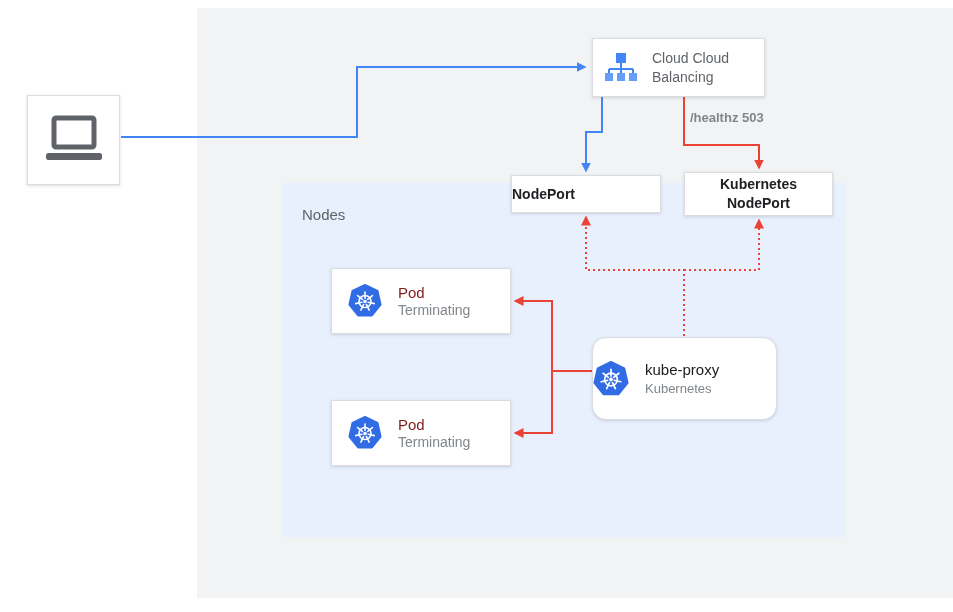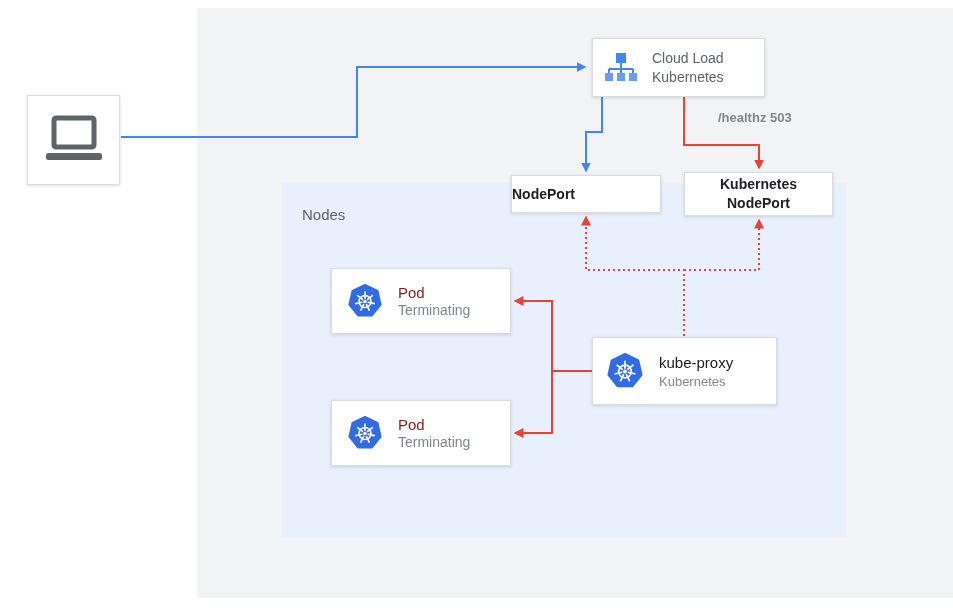--- a/index.html
+++ b/index.html
@@ -73,21 +73,21 @@
   }
   .clb-label {
     font-size: 14px;
     line-height: 1.32;
     color: var(--text-gray, #5f6368);
     width: 88px;
   }
 
   .healthz {
     position: absolute;
-    left: 718px; top: 110px;
+    left: 690px; top: 110px;
     font-size: 13px;
     font-weight: bold;
     color: var(--text-muted, #80868b);
     z-index: 3;
   }
 
   .nodeport-box {
     left: 511px; top: 175px;
     width: 150px; height: 38px;
     display: flex; align-items: center; justify-content: flex-start;
@@ -117,24 +117,24 @@
     padding-left: 16px;
     gap: 16px;
   }
   .pod-box.pod1 { left: 331px; top: 268px; }
   .pod-box.pod2 { left: 331px; top: 400px; }
   .pod-title { font-size: 15px; color: #7f1d1d; }
   .pod-status { font-size: 14px; color: var(--text-muted, #80868b); margin-top: 1px; }
 
   .kube-proxy-box {
     left: 592px; top: 337px;
-    width: 185px; height: 68px;
+    width: 185px; height: 83px;
     display: flex; align-items: center;
-    padding-left: 14px;
     gap: 16px;
+    border-radius: 14px;
   }
   .kp-title { font-size: 15px; color: var(--text-dark, #202124); }
   .kp-subtitle { font-size: 13px; color: var(--text-muted, #80868b); margin-top: 3px; }
 
   .icon { flex: 0 0 auto; display: block; }
 </style>
 </head>
 <body>
 
 <div class="canvas">
@@ -184,21 +184,21 @@
         <line x1="18" y1="13" x2="18" y2="19"></line>
         <line x1="6" y1="19" x2="30" y2="19"></line>
         <line x1="6" y1="19" x2="6" y2="23"></line>
         <line x1="18" y1="19" x2="18" y2="23"></line>
         <line x1="30" y1="19" x2="30" y2="23"></line>
       </g>
       <rect x="2" y="23" width="8" height="8" fill="#669df6"></rect>
       <rect x="14" y="23" width="8" height="8" fill="#669df6"></rect>
       <rect x="26" y="23" width="8" height="8" fill="#669df6"></rect>
     </svg>
-    <div class="clb-label">Cloud Load Kubernetes</div>
+    <div class="clb-label">Cloud Cloud Balancing</div>
   </div>
 
   <div class="healthz">/healthz 503</div>
 
   <div class="box nodeport-box">
     <span class="port-label">NodePort</span>
   </div>
 
   <div class="box hc-nodeport-box">
     <span class="port-label">Kubernetes NodePort</span>

